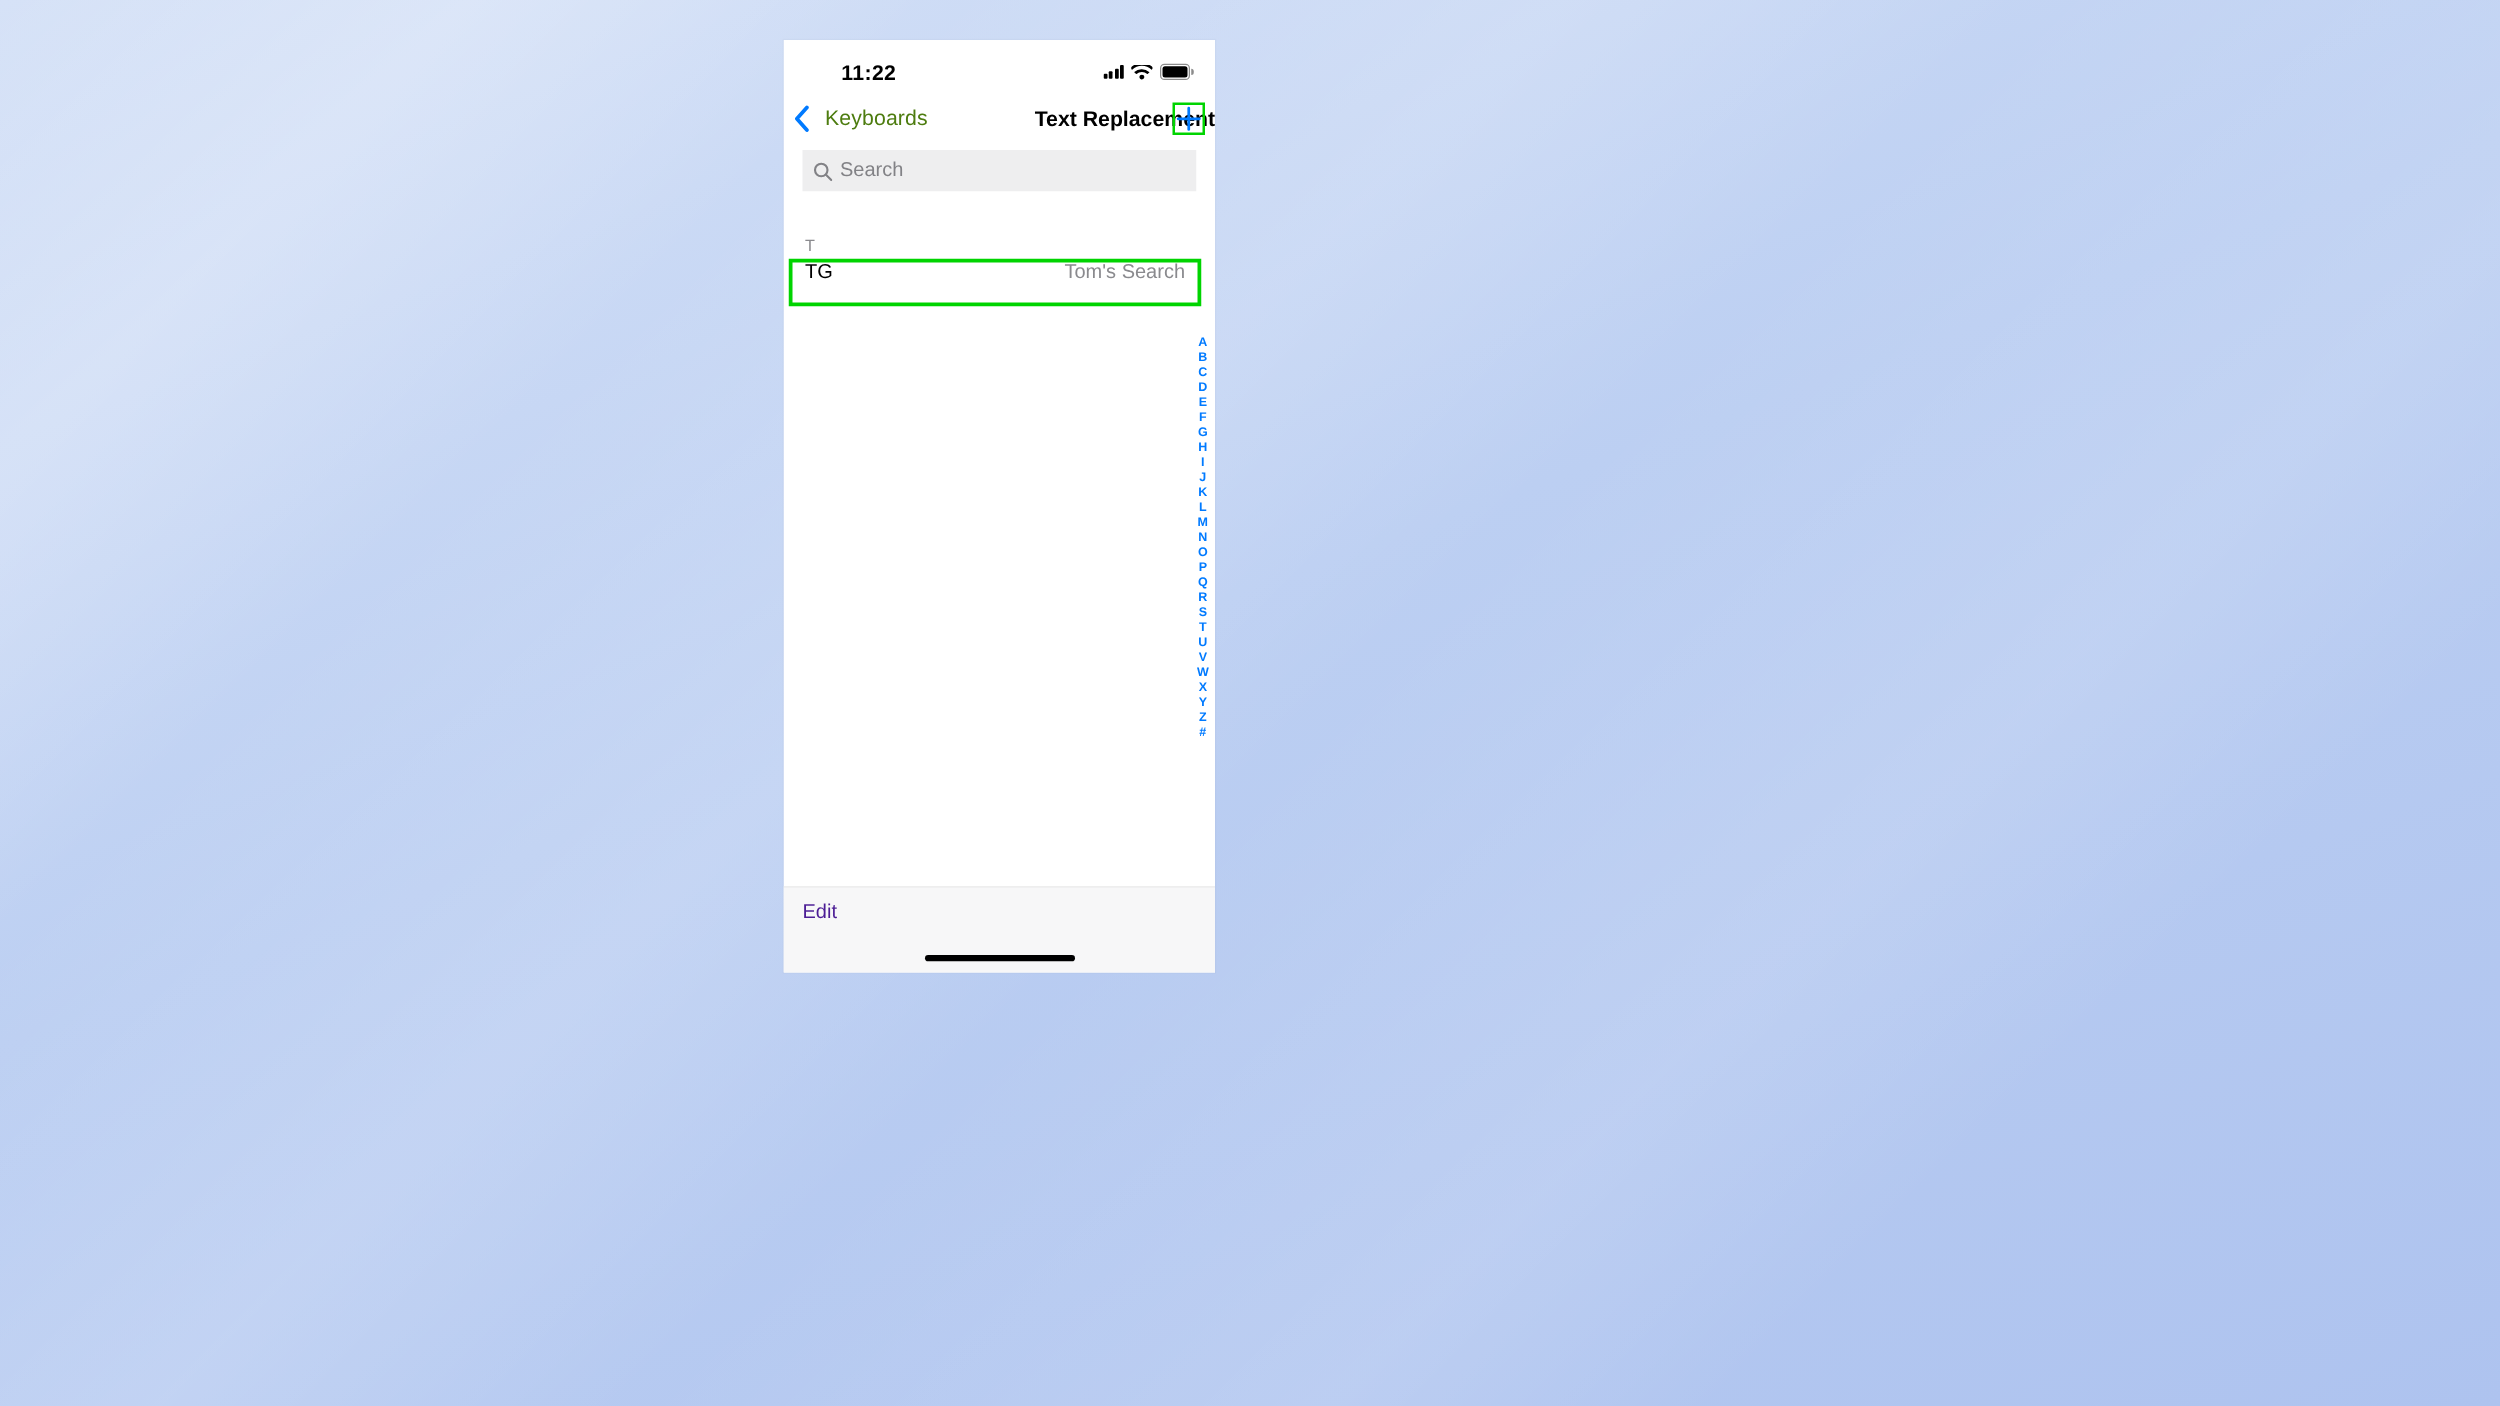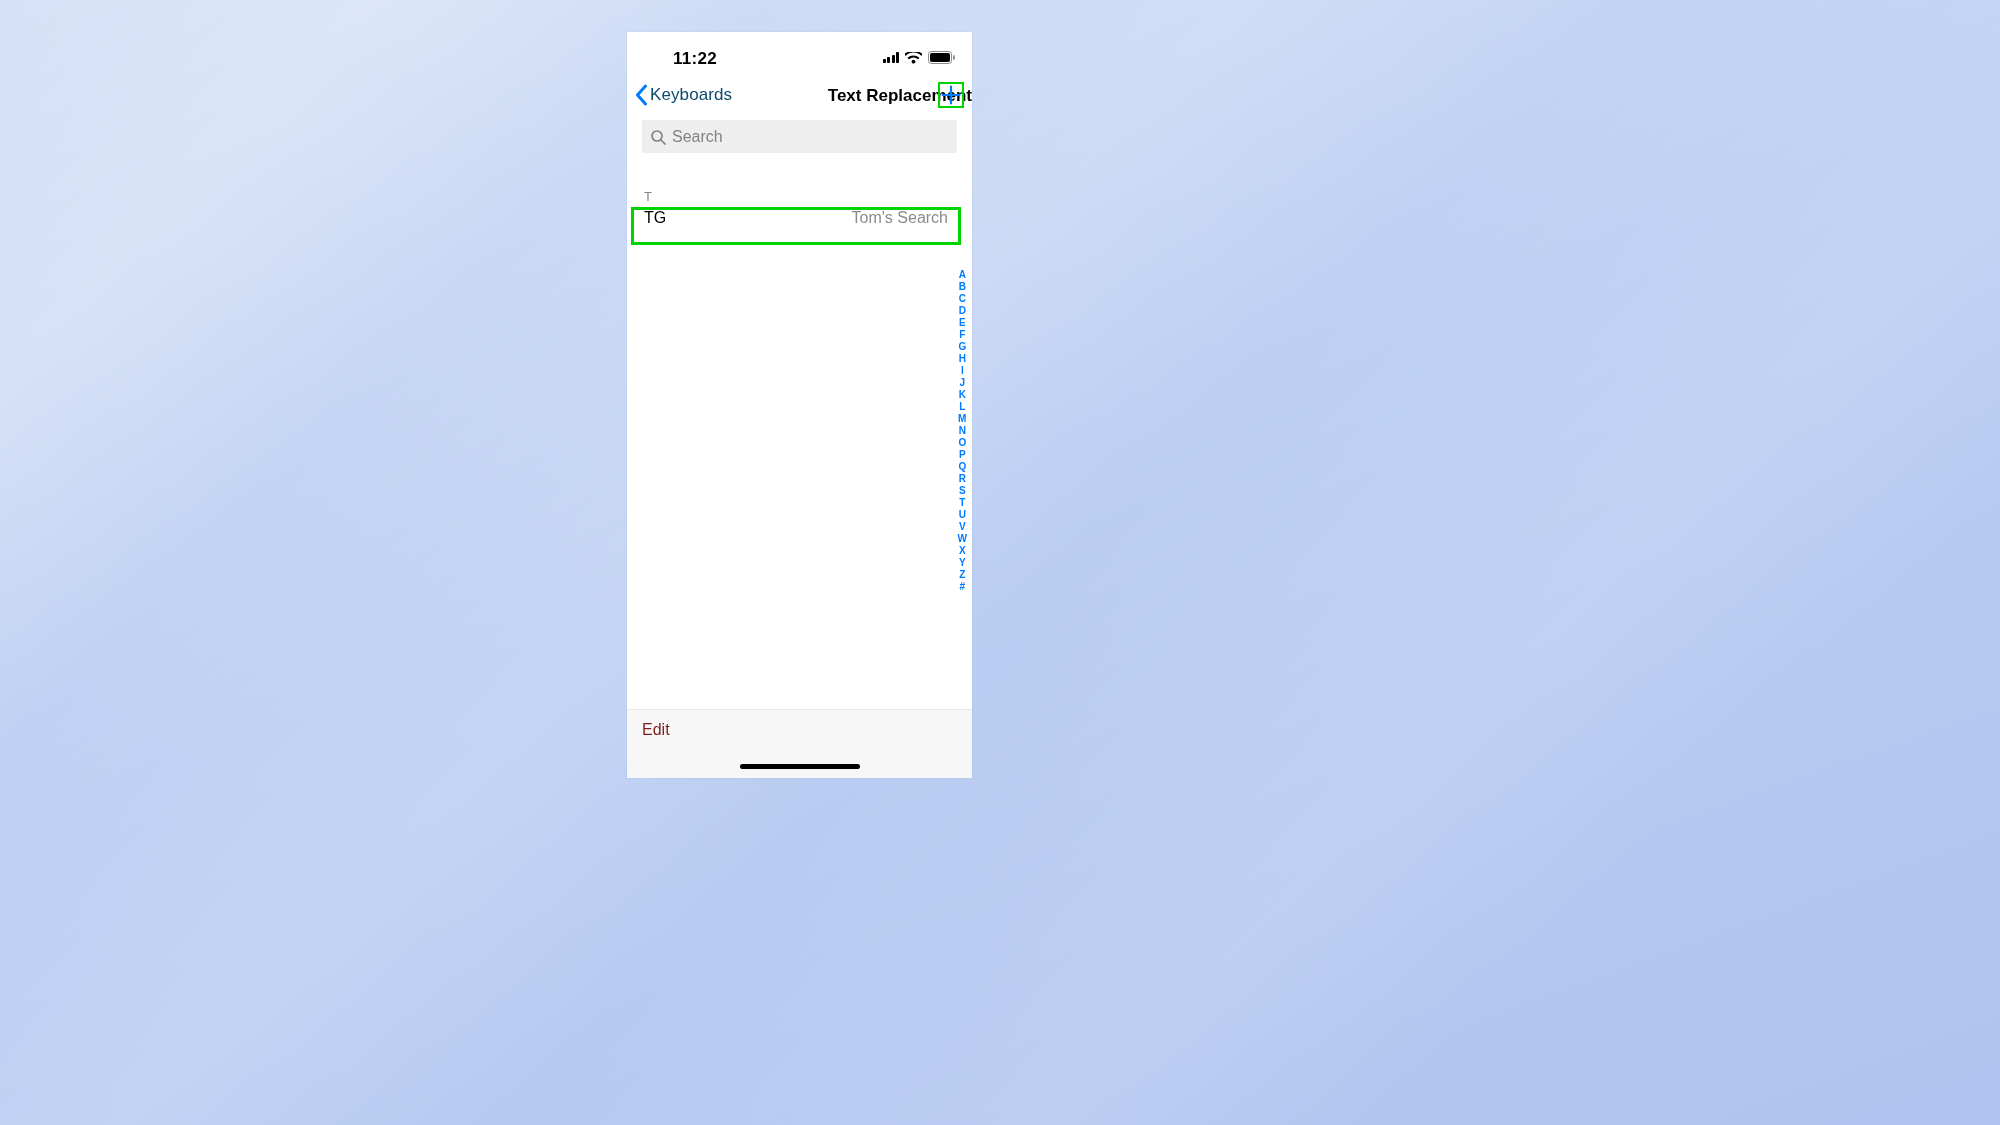--- a/index.html
+++ b/index.html
@@ -47,21 +47,21 @@
     .wifi svg { position:absolute; left:0; top:0; }
 
     .battery { position:relative; width:27px; height:13px; }
     .battery-shell { position:absolute; left:0; top:0; width:24px; height:13px; border:1px solid rgba(0,0,0,0.45); border-radius:3.5px; }
     .battery-fill  { position:absolute; left:2px; top:2px; width:20px; height:9px; background:#000; border-radius:2px; }
     .battery-nub   { position:absolute; right:0; top:4px; width:2px; height:5px; background:rgba(0,0,0,0.45); border-radius:0 2px 2px 0; }
 
     
     .nav { position:absolute; left:0; top:52px; width:100%; height:32px; }
 
-    .back { position:absolute; left:8px; top:0; display:flex; align-items:center; gap:2px; color:#0c4a6e; cursor:pointer; }
+    .back { position:absolute; left:8px; top:0; display:flex; align-items:center; gap:12px; color:#4d7c0f; cursor:pointer; }
     .back-chevron { width:13px; height:22px; }
     .back-label { font-size:17px; letter-spacing:0.1px; }
 
     .nav-title { position:absolute; left:0; width:100%; top:2px; text-align:right; font-size:17px; font-weight:600; color:#000; }
 
     .add-btn {
       position:absolute; right:8px; top:-2px;
       width:26px; height:26px;
       border:2.5px solid #00d400;
       display:flex; align-items:center; justify-content:center;
@@ -102,21 +102,21 @@
     .index span {
       font-size:10px; font-weight:600; color:#007aff;
       line-height:12px; cursor:pointer;
     }
 
     
     .toolbar {
       position:absolute; left:0; right:0; bottom:0; height:69px;
       background:#f7f7f8; border-top:1px solid rgba(0,0,0,0.06);
     }
-    .edit { position:absolute; left:15px; top:11px; font-size:16px; color:#7f1d1d; cursor:pointer; }
+    .edit { position:absolute; left:15px; top:11px; font-size:16px; color:#4c1d95; cursor:pointer; }
 
     .home-indicator {
       position:absolute; left:50%; bottom:9px; transform:translateX(-50%);
       width:120px; height:5px; background:#000; border-radius:3px;
     }
   </style>
 </head>
 <body>
 
 <div class="phone">

